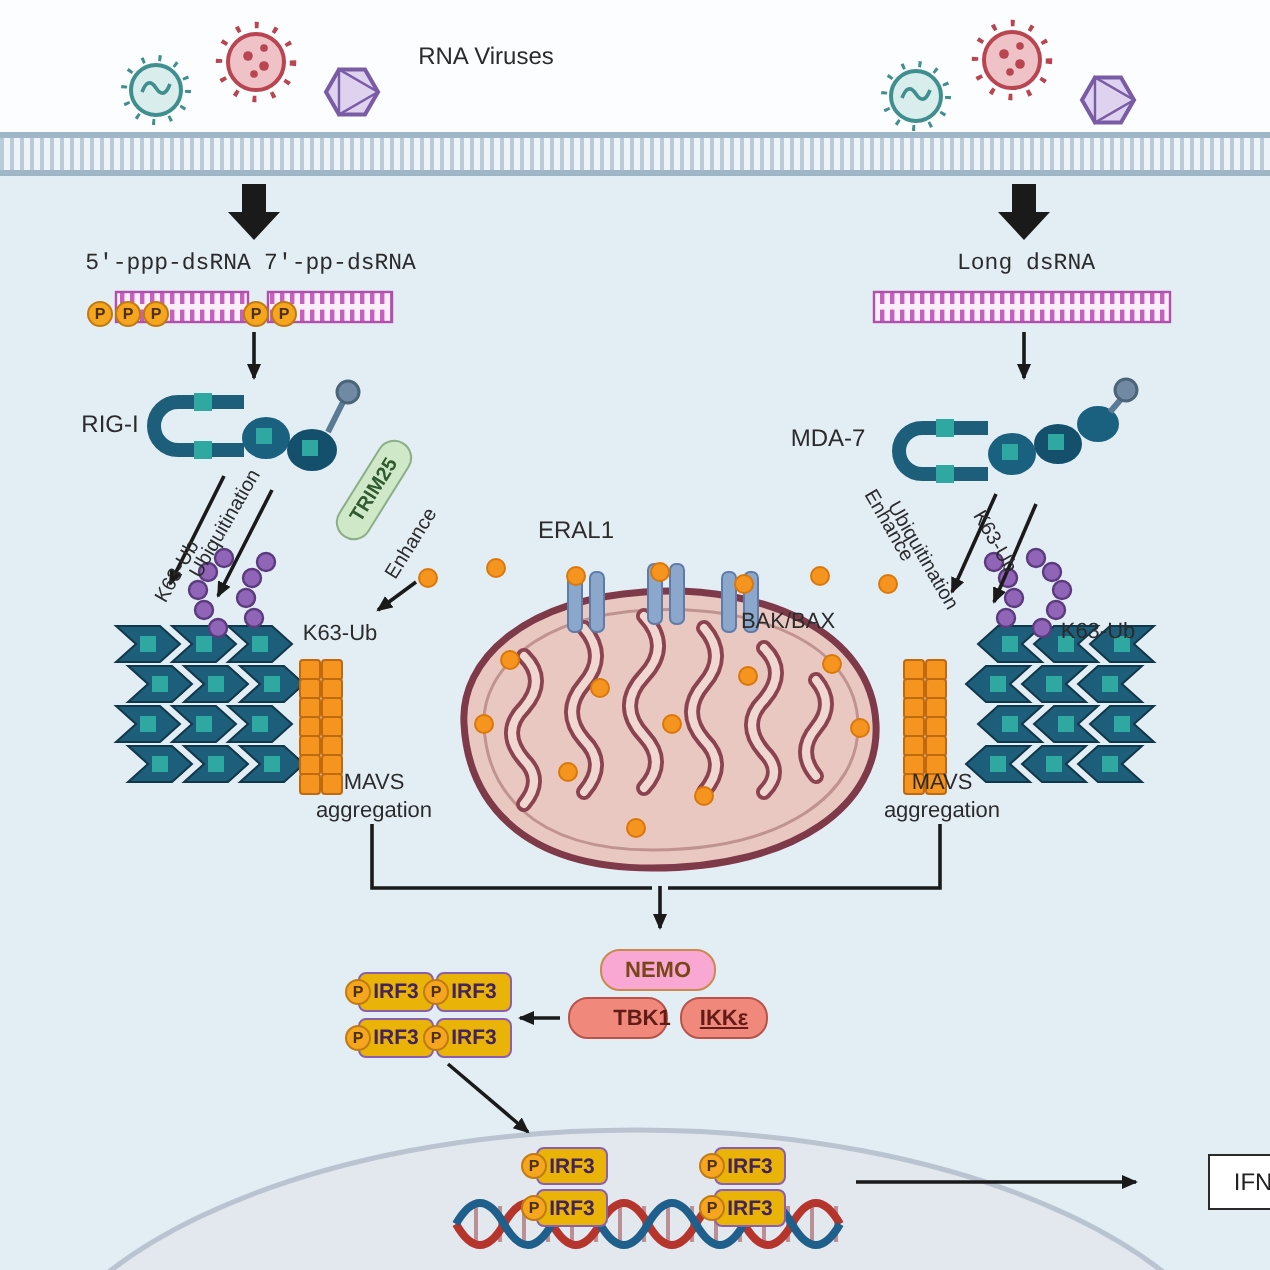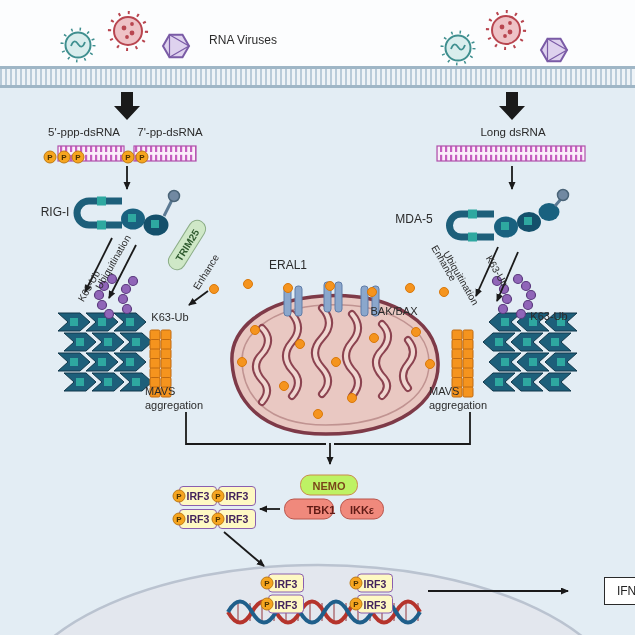--- a/index.html
+++ b/index.html
@@ -3,34 +3,34 @@
 <meta charset="utf-8">
 <style>
   html,body{margin:0;padding:0;}
   .stage{position:relative;width:635px;height:635px;background:#e3edf4;font-family:"Liberation Sans",sans-serif;overflow:hidden;}
   .topband{position:absolute;left:0;top:0;width:635px;height:66px;background:#fcfdfe;}
   .membrane{position:absolute;left:0;top:66px;width:635px;height:22px;box-sizing:border-box;
     background:repeating-linear-gradient(90deg,#b9cbd9 0 2px,#eef3f7 2px 5px);
     border-top:3px solid #9fb6c6;border-bottom:3px solid #9fb6c6;}
   svg.scene{position:absolute;left:0;top:0;z-index:1;}
   .lbl{position:absolute;transform:translate(-50%,-50%);font-size:12px;color:#2b2b2b;white-space:nowrap;z-index:3;}
-  .s11{font-size:11px;} .s115{font-size:11.5px;}
+  .s11{font-size:11px;} .s115{font-size:11.5px;font-family:Liberation Mono, monospace;}
   .sm{font-size:10px;}
   .r-60{transform:translate(-50%,-50%) rotate(-60deg);}
   .r-58{transform:translate(-50%,-50%) rotate(-58deg);}
   .r60{transform:translate(-50%,-50%) rotate(60deg);}
-  .wrap{white-space:normal;width:84px;font-size:11px;line-height:1.25;}
+  .wrap{white-space:normal;width:84px;text-align:center;font-size:11px;line-height:1.25;}
   .pill{position:absolute;transform:translate(-50%,-50%);display:flex;align-items:center;justify-content:center;
     border-radius:10px;font-weight:bold;z-index:3;box-sizing:border-box;}
   #trim25{width:56px;height:18px;background:#cfe8c7;border:1.5px solid #8cae87;color:#2f5b2f;font-size:10px;
     transform:translate(-50%,-50%) rotate(-58deg);}
-  #nemo{width:58px;height:21px;background:#bef264;border:1.5px solid #c98a4b;color:#79461a;font-size:11px;}
+  #nemo{width:58px;height:21px;background:#f9a8d4;border:1.5px solid #c98a4b;color:#79461a;font-size:11px;}
   .kinase{background:#f0897c;border:1.5px solid #b9544a;color:#611c16;font-size:11px;}
-  #tbk1{width:50px;height:21px;padding-left:24px;} #ikke{width:44px;height:21px;}
-  .irf3{position:absolute;transform:translate(-50%,-50%);width:38px;height:20px;background:#fef9c3;
+  #tbk1{width:50px;height:21px;padding-left:24px;} #ikke{width:44px;height:21px;text-decoration:underline;}
+  .irf3{position:absolute;transform:translate(-50%,-50%);width:38px;height:20px;background:#eab308;
     border:1.5px solid #8a5fb0;border-radius:4px;color:#43235c;font-size:10.5px;font-weight:bold;
     display:flex;align-items:center;justify-content:center;z-index:3;box-sizing:border-box;}
   .irf3.nuc{width:36px;height:19px;}
   .pc{position:absolute;transform:translate(-50%,-50%);width:13px;height:13px;border-radius:50%;background:#f6a51f;
     border:1.5px solid #bf7a12;color:#4a3000;font-size:8px;font-weight:bold;display:flex;align-items:center;
     justify-content:center;z-index:4;box-sizing:border-box;}
   .ifn{position:absolute;transform:translate(-50%,-50%);width:54px;height:26px;background:#ffffff;
     border:1.5px solid #2a2a2a;color:#222;font-size:12px;display:flex;align-items:center;justify-content:center;z-index:3;}
 </style>
 </head>
@@ -300,26 +300,26 @@
       <line x1="518" y1="252" x2="497" y2="301" marker-end="url(#ah)"></line>
       <polyline points="186,412 186,444 326,444"></polyline>
       <polyline points="470,412 470,444 334,444"></polyline>
       <line x1="330" y1="443" x2="330" y2="464" marker-end="url(#ah)"></line>
       <line x1="280" y1="509" x2="260" y2="509" marker-end="url(#ah)"></line>
       <line x1="224" y1="532" x2="264" y2="566" marker-end="url(#ah)"></line>
       <line x1="428" y1="591" x2="568" y2="591" marker-end="url(#ah)"></line>
     </g>
   </svg>
 
-  <div class="lbl" style="left:243px;top:40px">RNA Viruses</div>
+  <div class="lbl" style="left:243px;top:28px">RNA Viruses</div>
   <div class="lbl s115" style="left:84px;top:132px">5'-ppp-dsRNA</div>
   <div class="lbl s115" style="left:170px;top:132px">7'-pp-dsRNA</div>
   <div class="lbl s115" style="left:513px;top:132px">Long dsRNA</div>
   <div class="lbl" style="left:55px;top:212px">RIG-I</div>
-  <div class="lbl" style="left:414px;top:219px">MDA-5</div>
+  <div class="lbl" style="left:414px;top:219px">MDA-7</div>
   <div class="pill" id="trim25" style="left:187px;top:245px">TRIM25</div>
   <div class="lbl sm r-58" style="left:206px;top:272px">Enhance</div>
   <div class="lbl sm r-60" style="left:113px;top:262px">Ubiquitination</div>
   <div class="lbl sm r-60" style="left:89px;top:286px">K63-Ub</div>
   <div class="lbl" style="left:288px;top:265px">ERAL1</div>
   <div class="lbl s11" style="left:394px;top:311px">BAK/BAX</div>
   <div class="lbl s11" style="left:170px;top:317px">K63-Ub</div>
   <div class="lbl s11" style="left:549px;top:316px">K63-Ub</div>
   <div class="lbl sm r60" style="left:444px;top:263px">Enhance</div>
   <div class="lbl sm r60" style="left:461px;top:278px">Ubiquitination</div>

